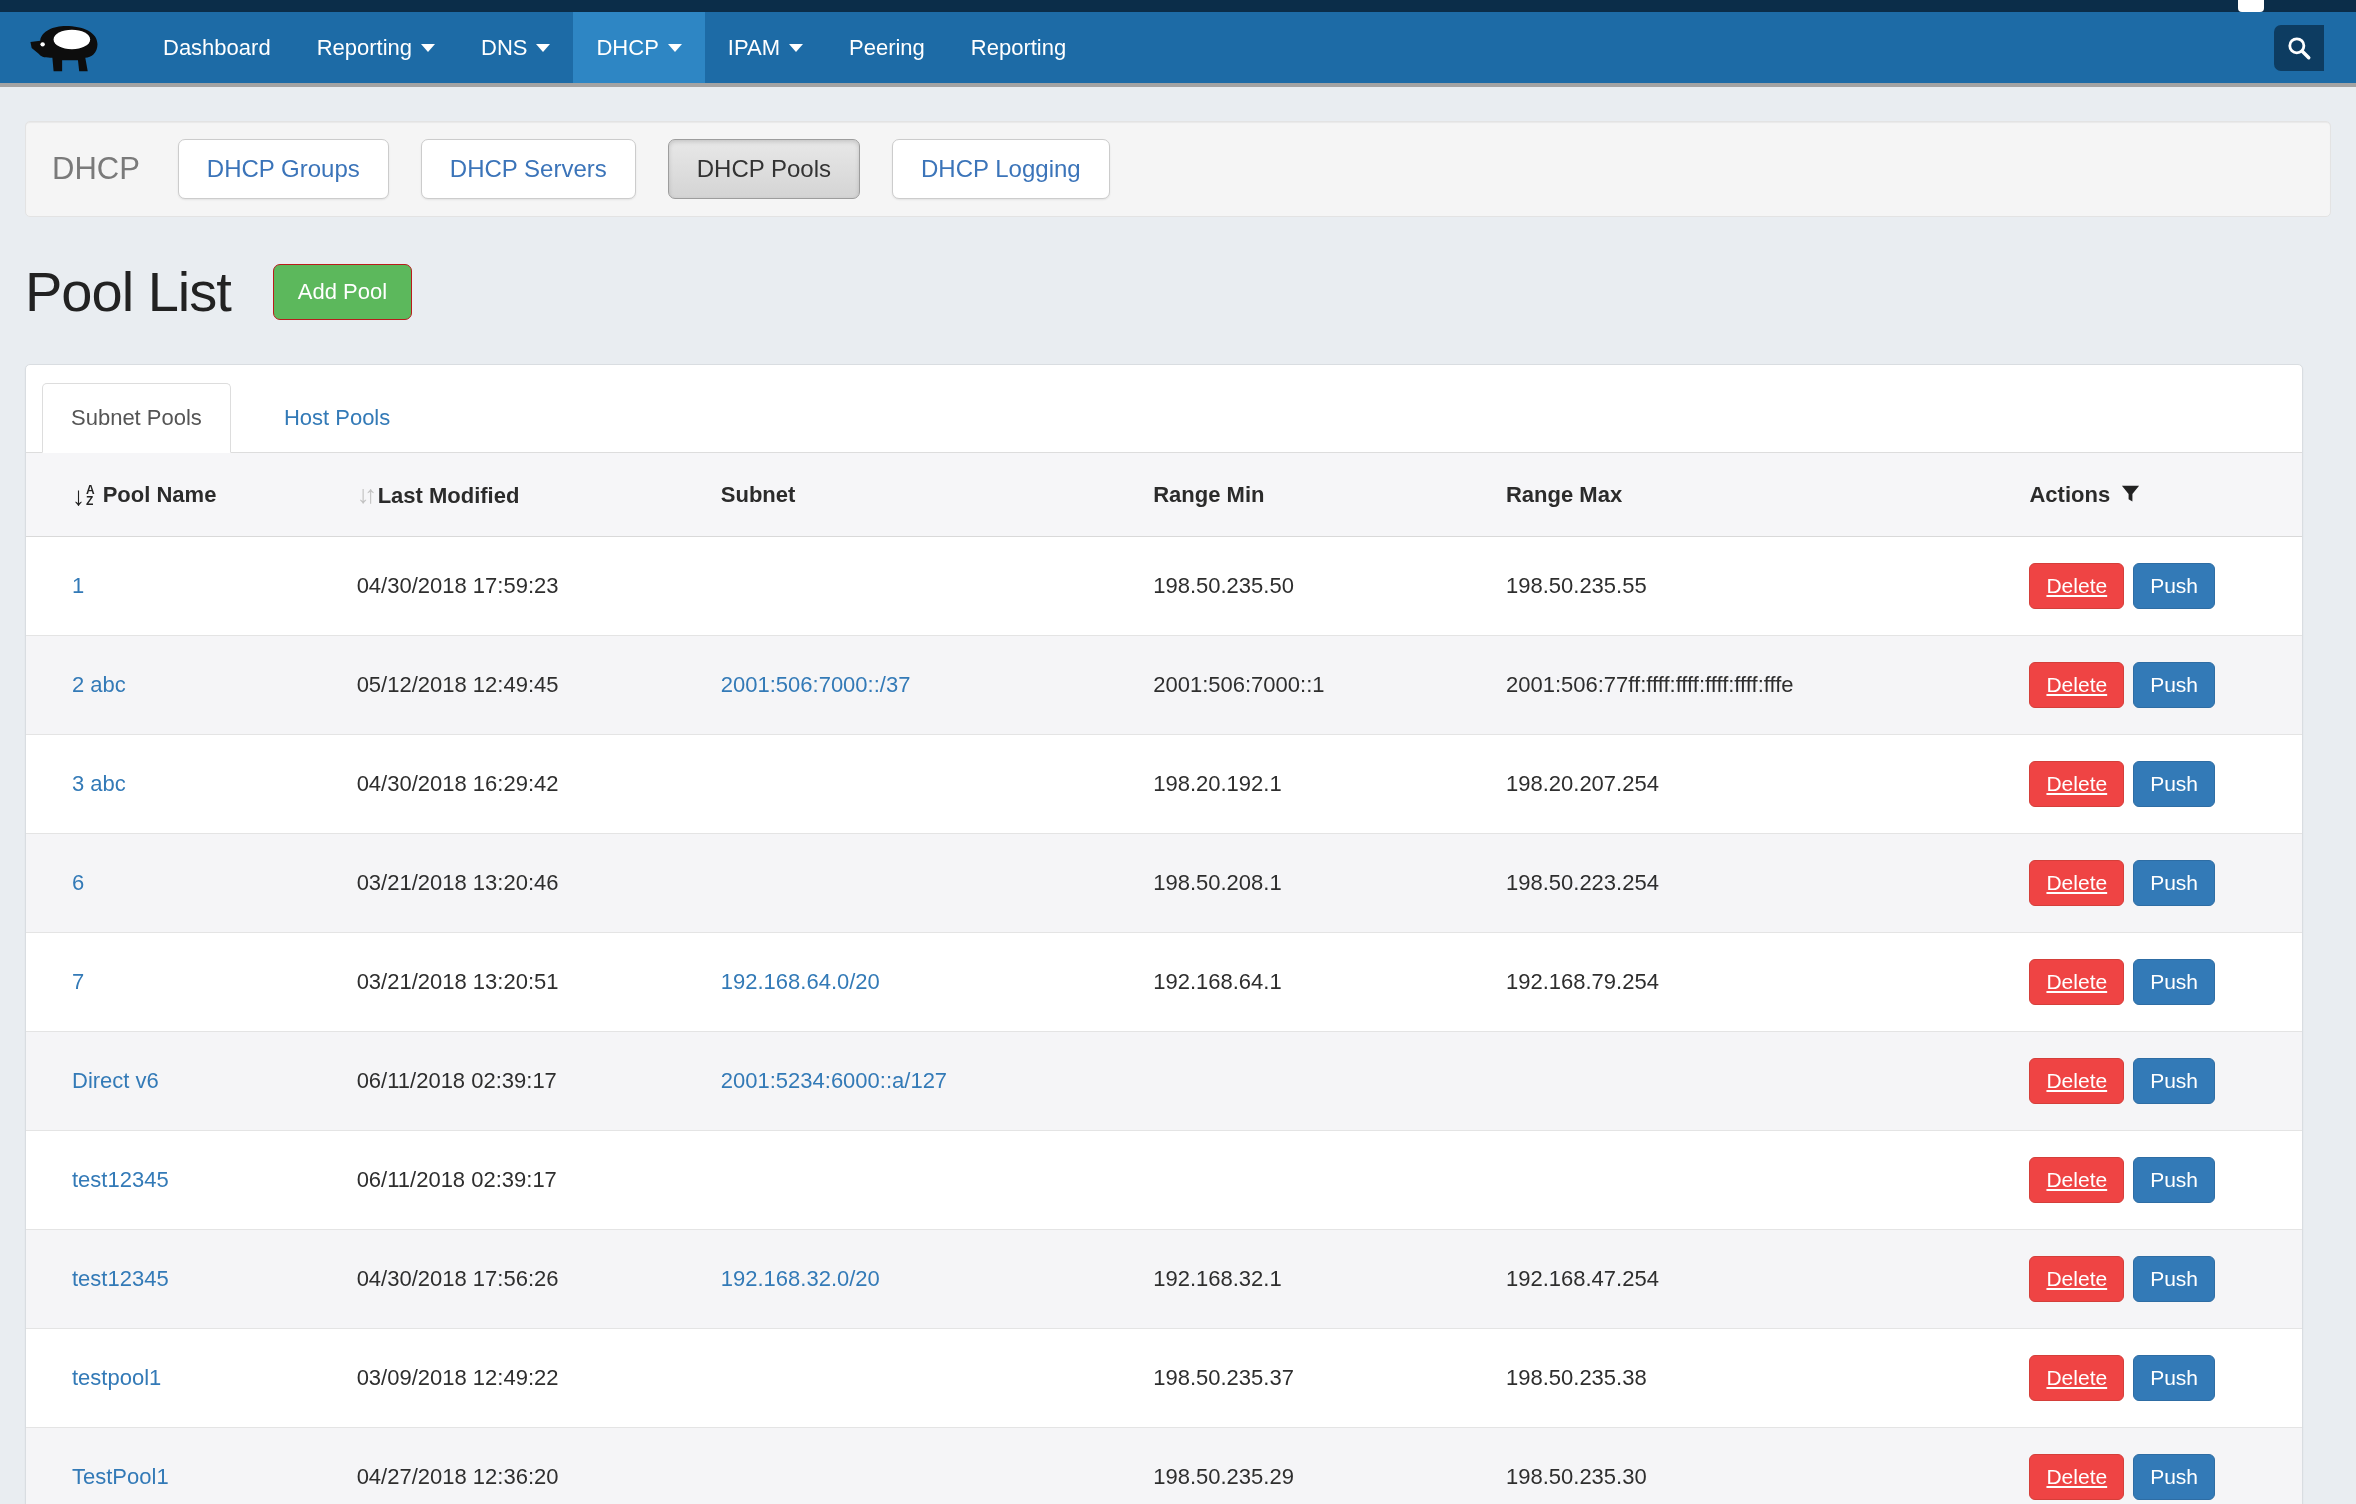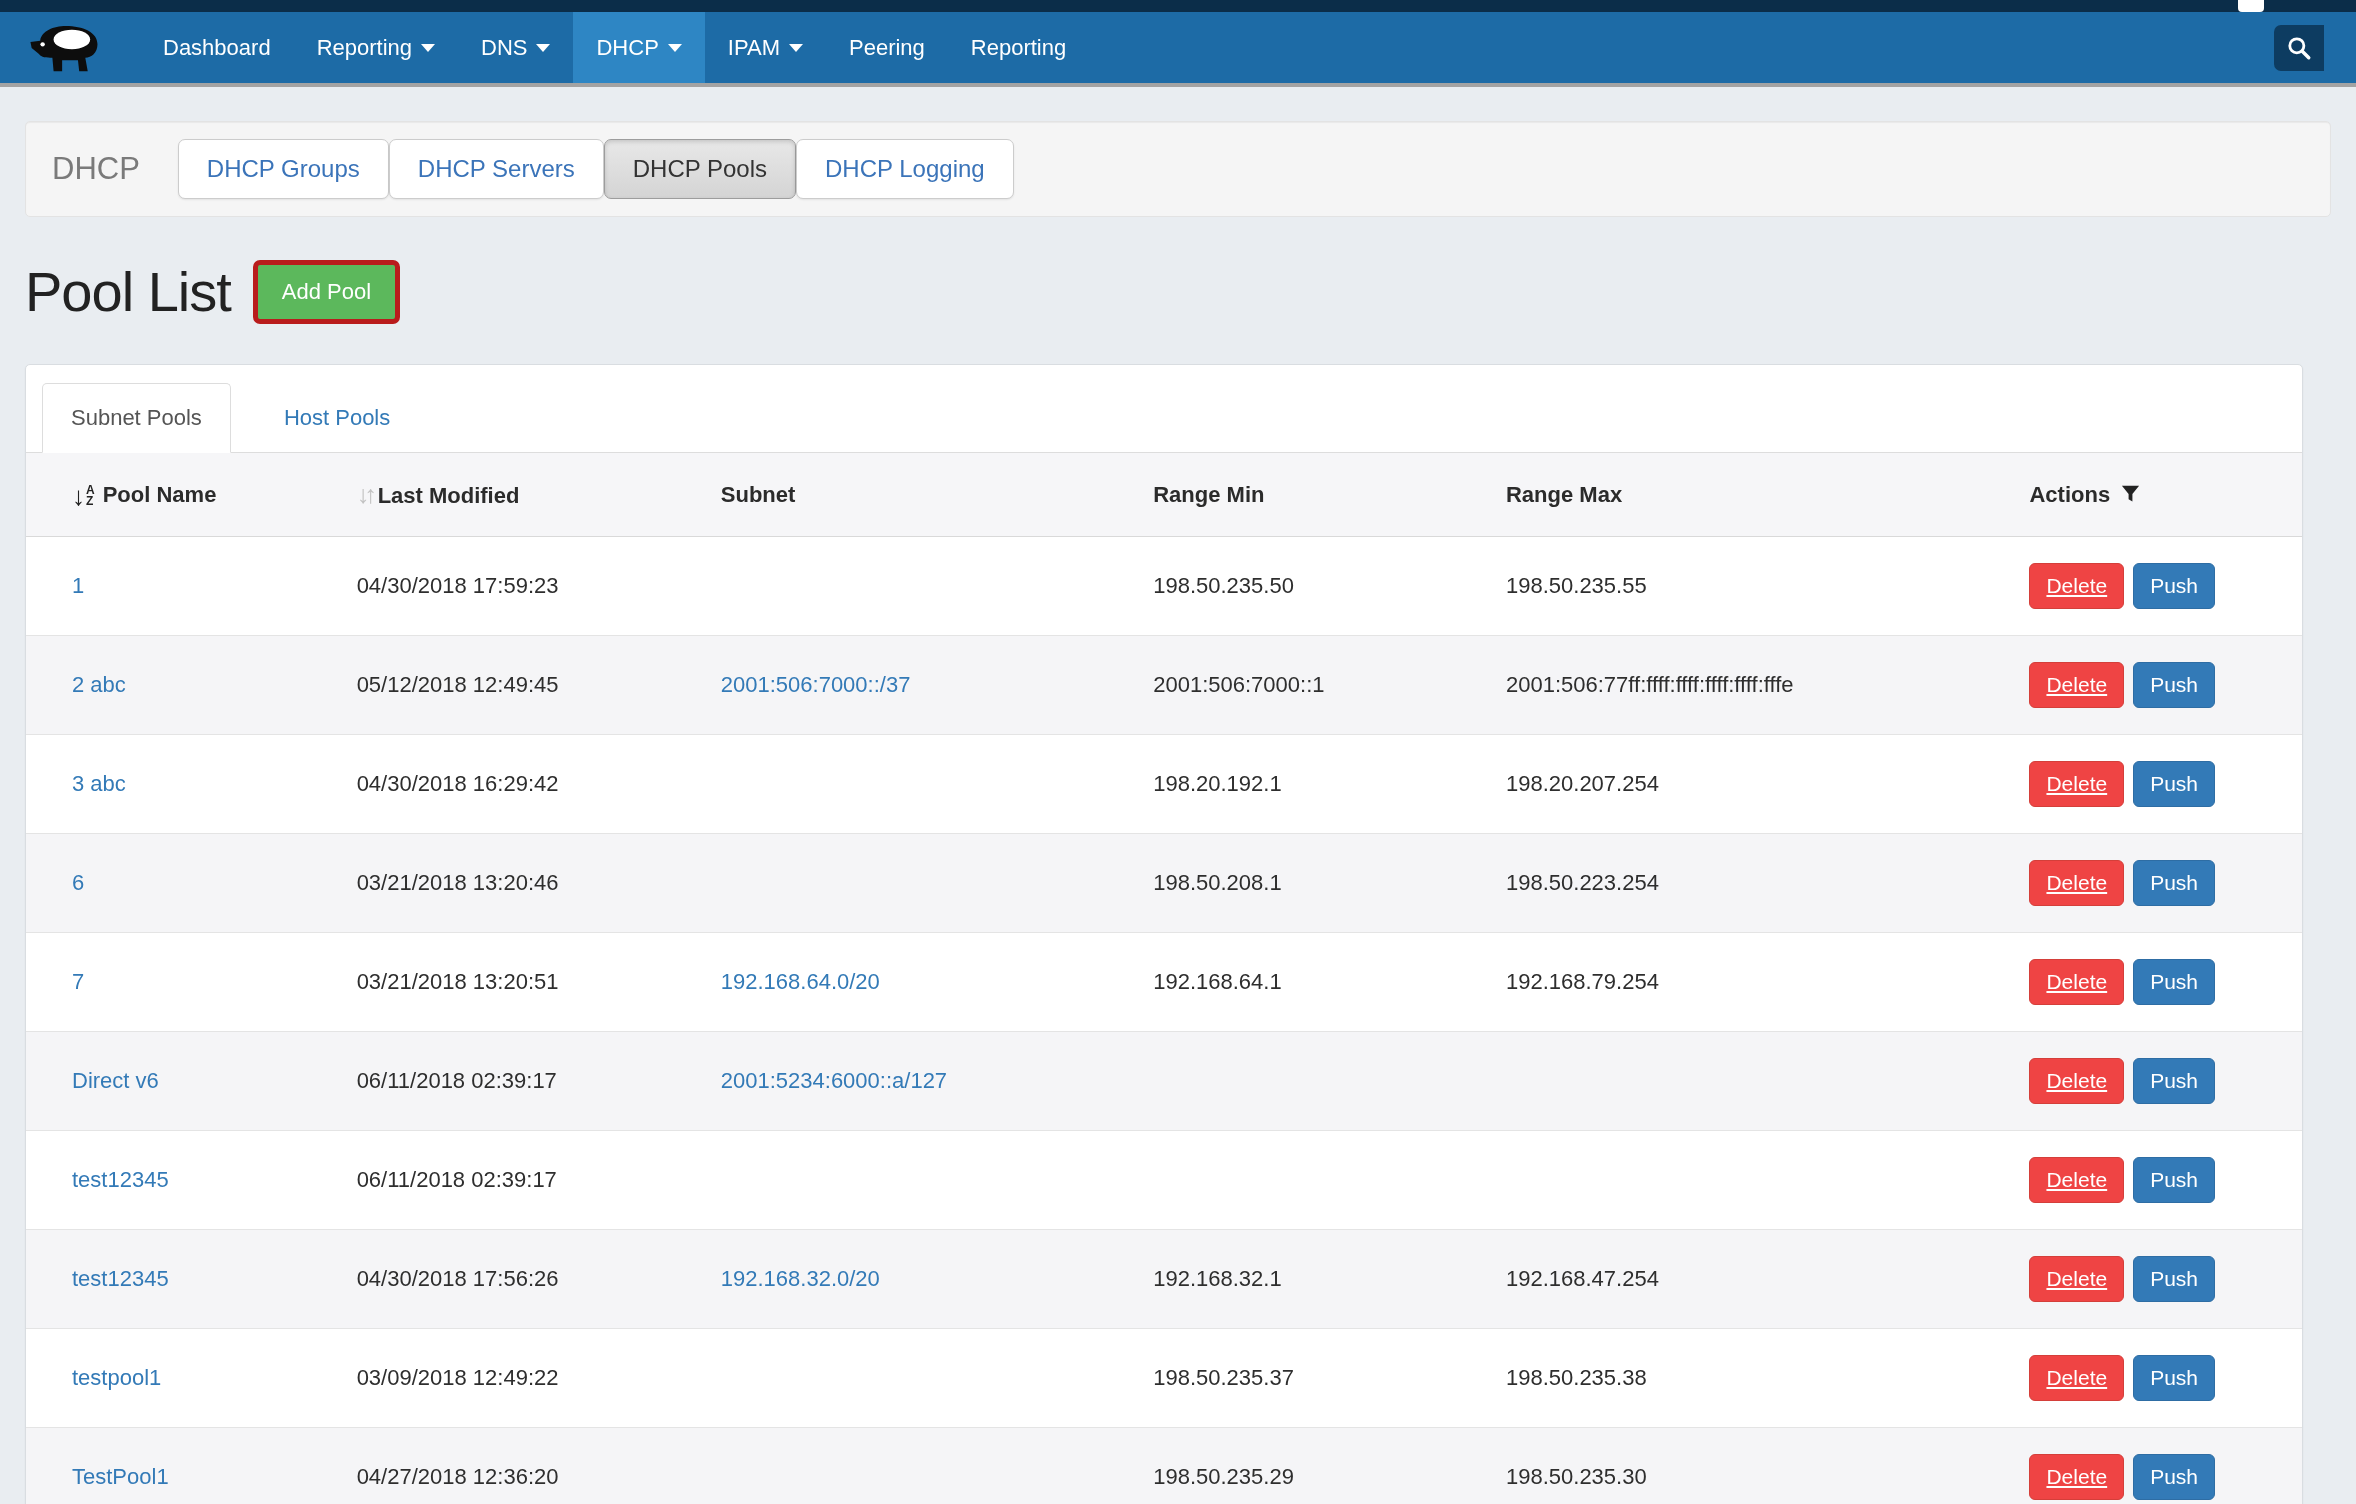--- a/index.html
+++ b/index.html
@@ -47,34 +47,34 @@
   }
   .search-input::placeholder { color:#9a9a9a; }
   
   .container { padding:0 25px; }
   .well {
     margin-top:34px; background:#f5f5f5; border:1px solid #e3e3e3;
     border-radius:5px; height:96px; display:flex; align-items:center;
     padding:0 26px; box-shadow:inset 0 1px 1px rgba(0,0,0,.05);
   }
   .well-label { font-size:31px; color:#7a7a7a; margin-right:38px; }
-  .btn-group-dhcp { display:flex; }
+  .btn-group-dhcp { display:flex; gap:32px; }
   .btn-dhcp {
     background:#ffffff; border:1px solid #cccccc; border-radius:7px;
     padding:15px 28px; font-size:24px; color:#3b74b9; cursor:pointer;
     font-family:inherit; box-shadow:0 1px 2px rgba(0,0,0,.08);
   }
   .btn-dhcp.active {
     background:linear-gradient(#e8e8e8,#d4d4d4); border-color:#9d9d9d;
     color:#333333; box-shadow:inset 0 2px 4px rgba(0,0,0,.15);
   }
   .page-header { margin-top:42px; display:flex; align-items:center; }
   .page-title { font-size:56px; font-weight:500; color:#222222; margin:0; letter-spacing:-1px; }
   .btn-add {
-    margin-left:22px; background:#5cb85c; border:5px solid #b91c1c; color:#ffffff;
+    margin-left:42px; background:#5cb85c; border:1px solid #b91c1c; color:#ffffff;
     border-radius:7px; padding:14px 24px; font-size:22px; cursor:pointer; font-family:inherit;
   }
   
   .panel {
     margin-top:40px; margin-right:28px; background:#ffffff;
     border:1px solid #d9dde1; border-radius:5px; box-shadow:0 1px 2px rgba(0,0,0,.06);
     padding-bottom:70px;
   }
   .tabs { display:flex; padding:18px 16px 0 16px; border-bottom:1px solid #dddddd;gap:24px; }
   .tab {

